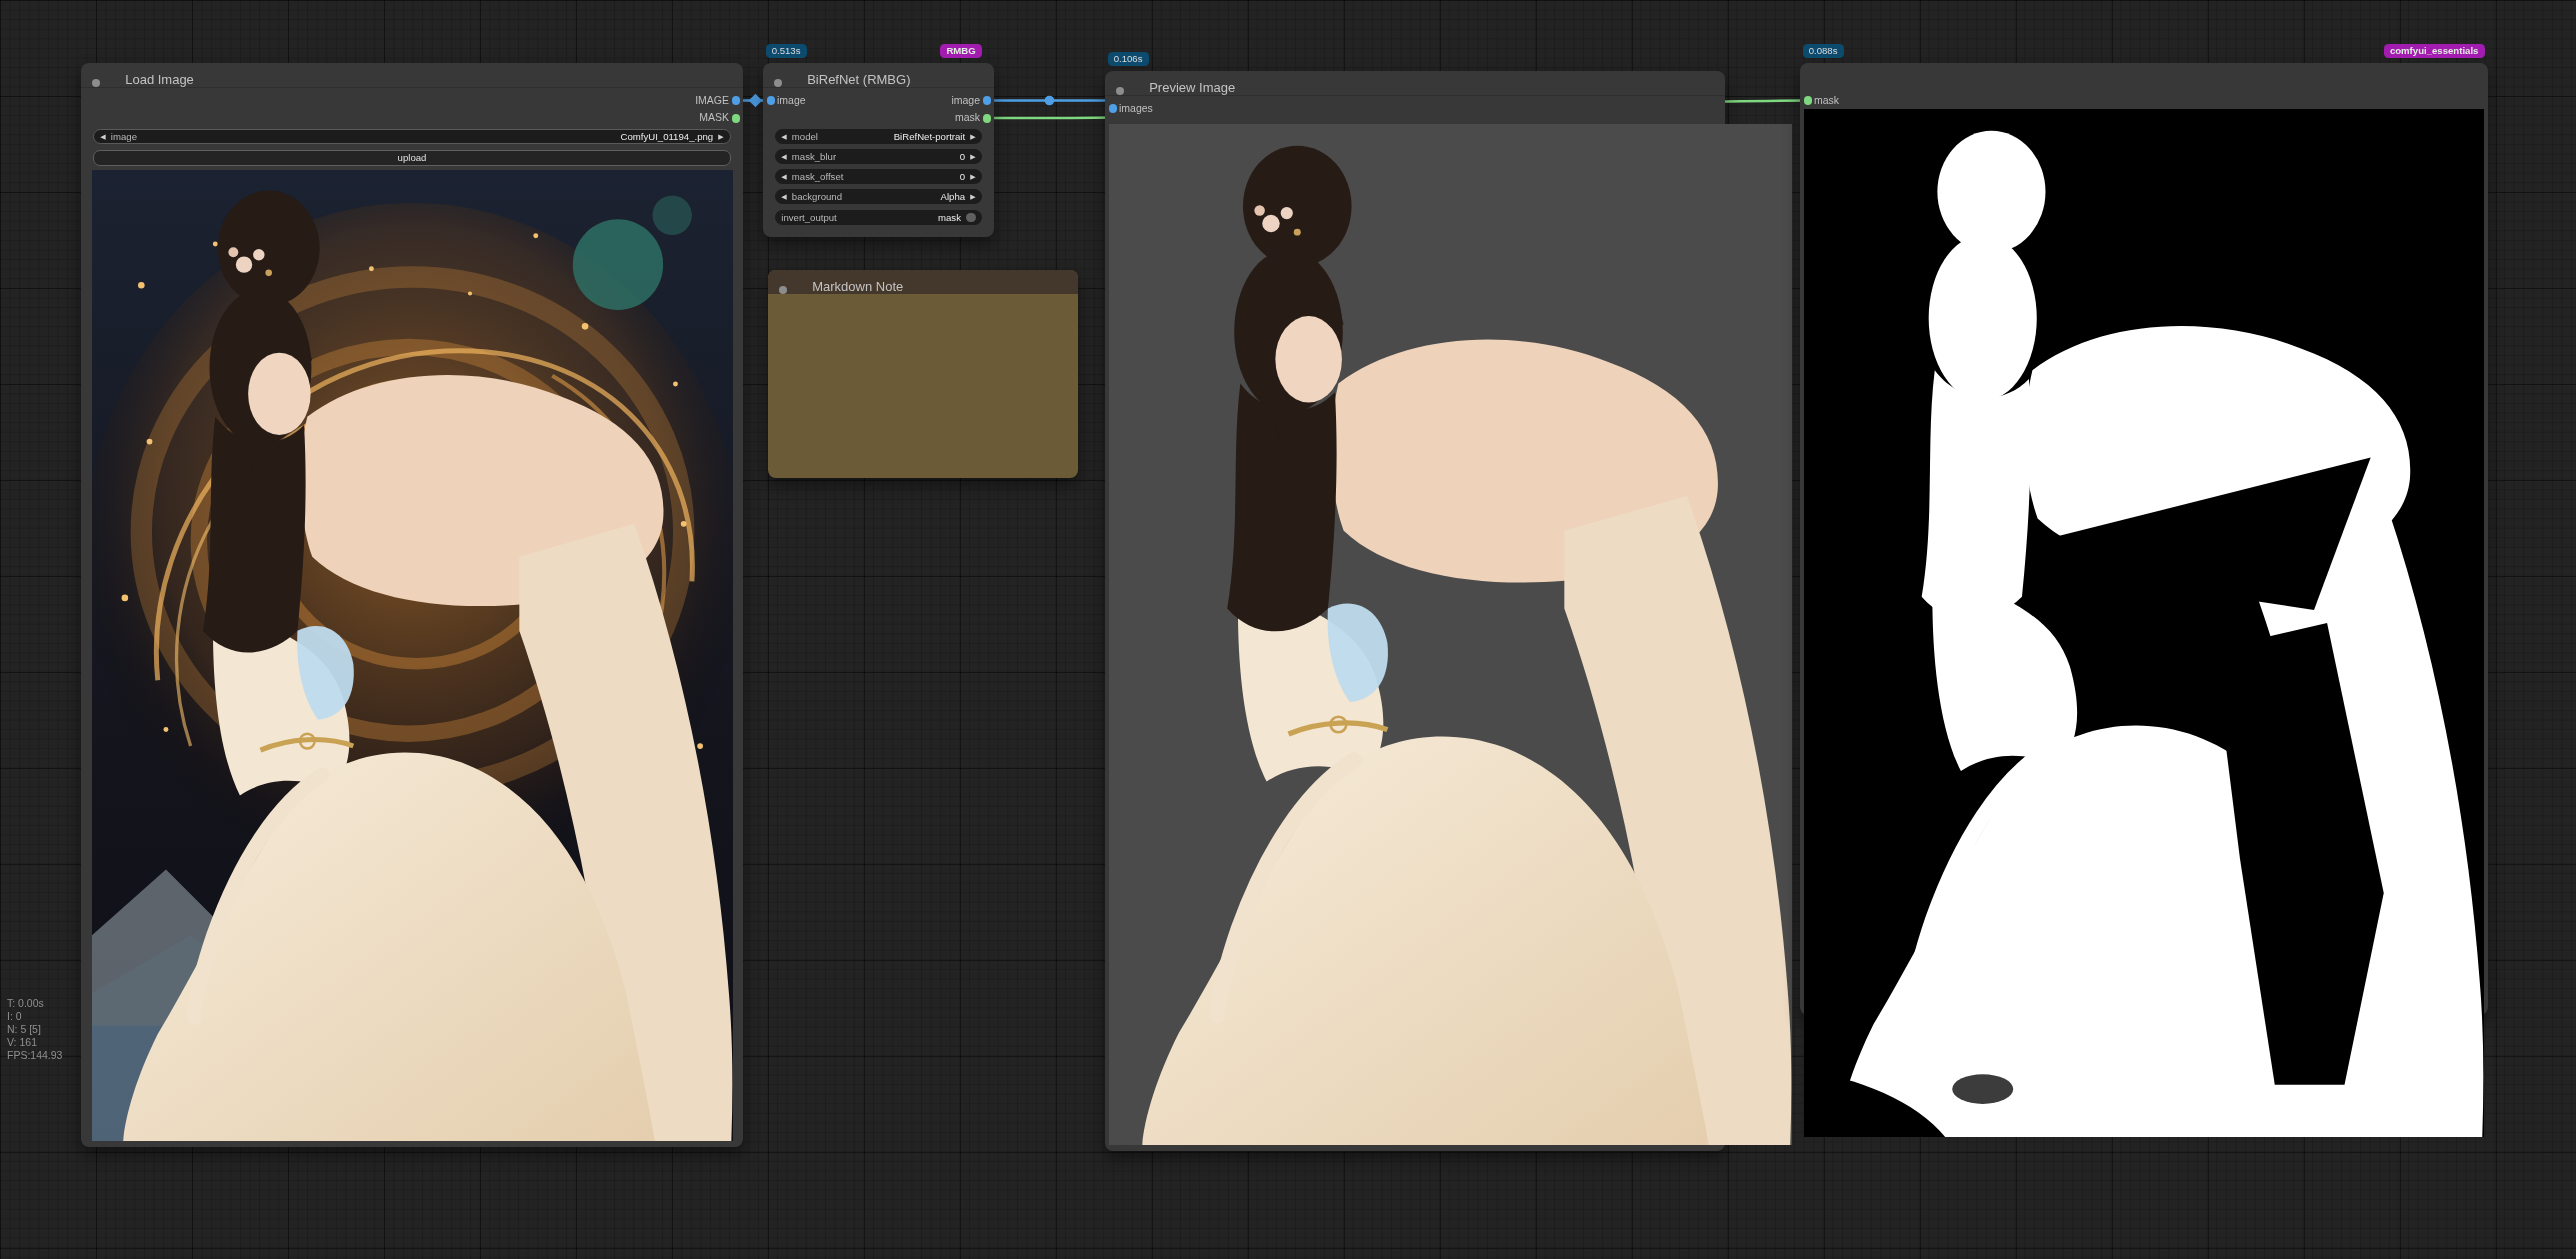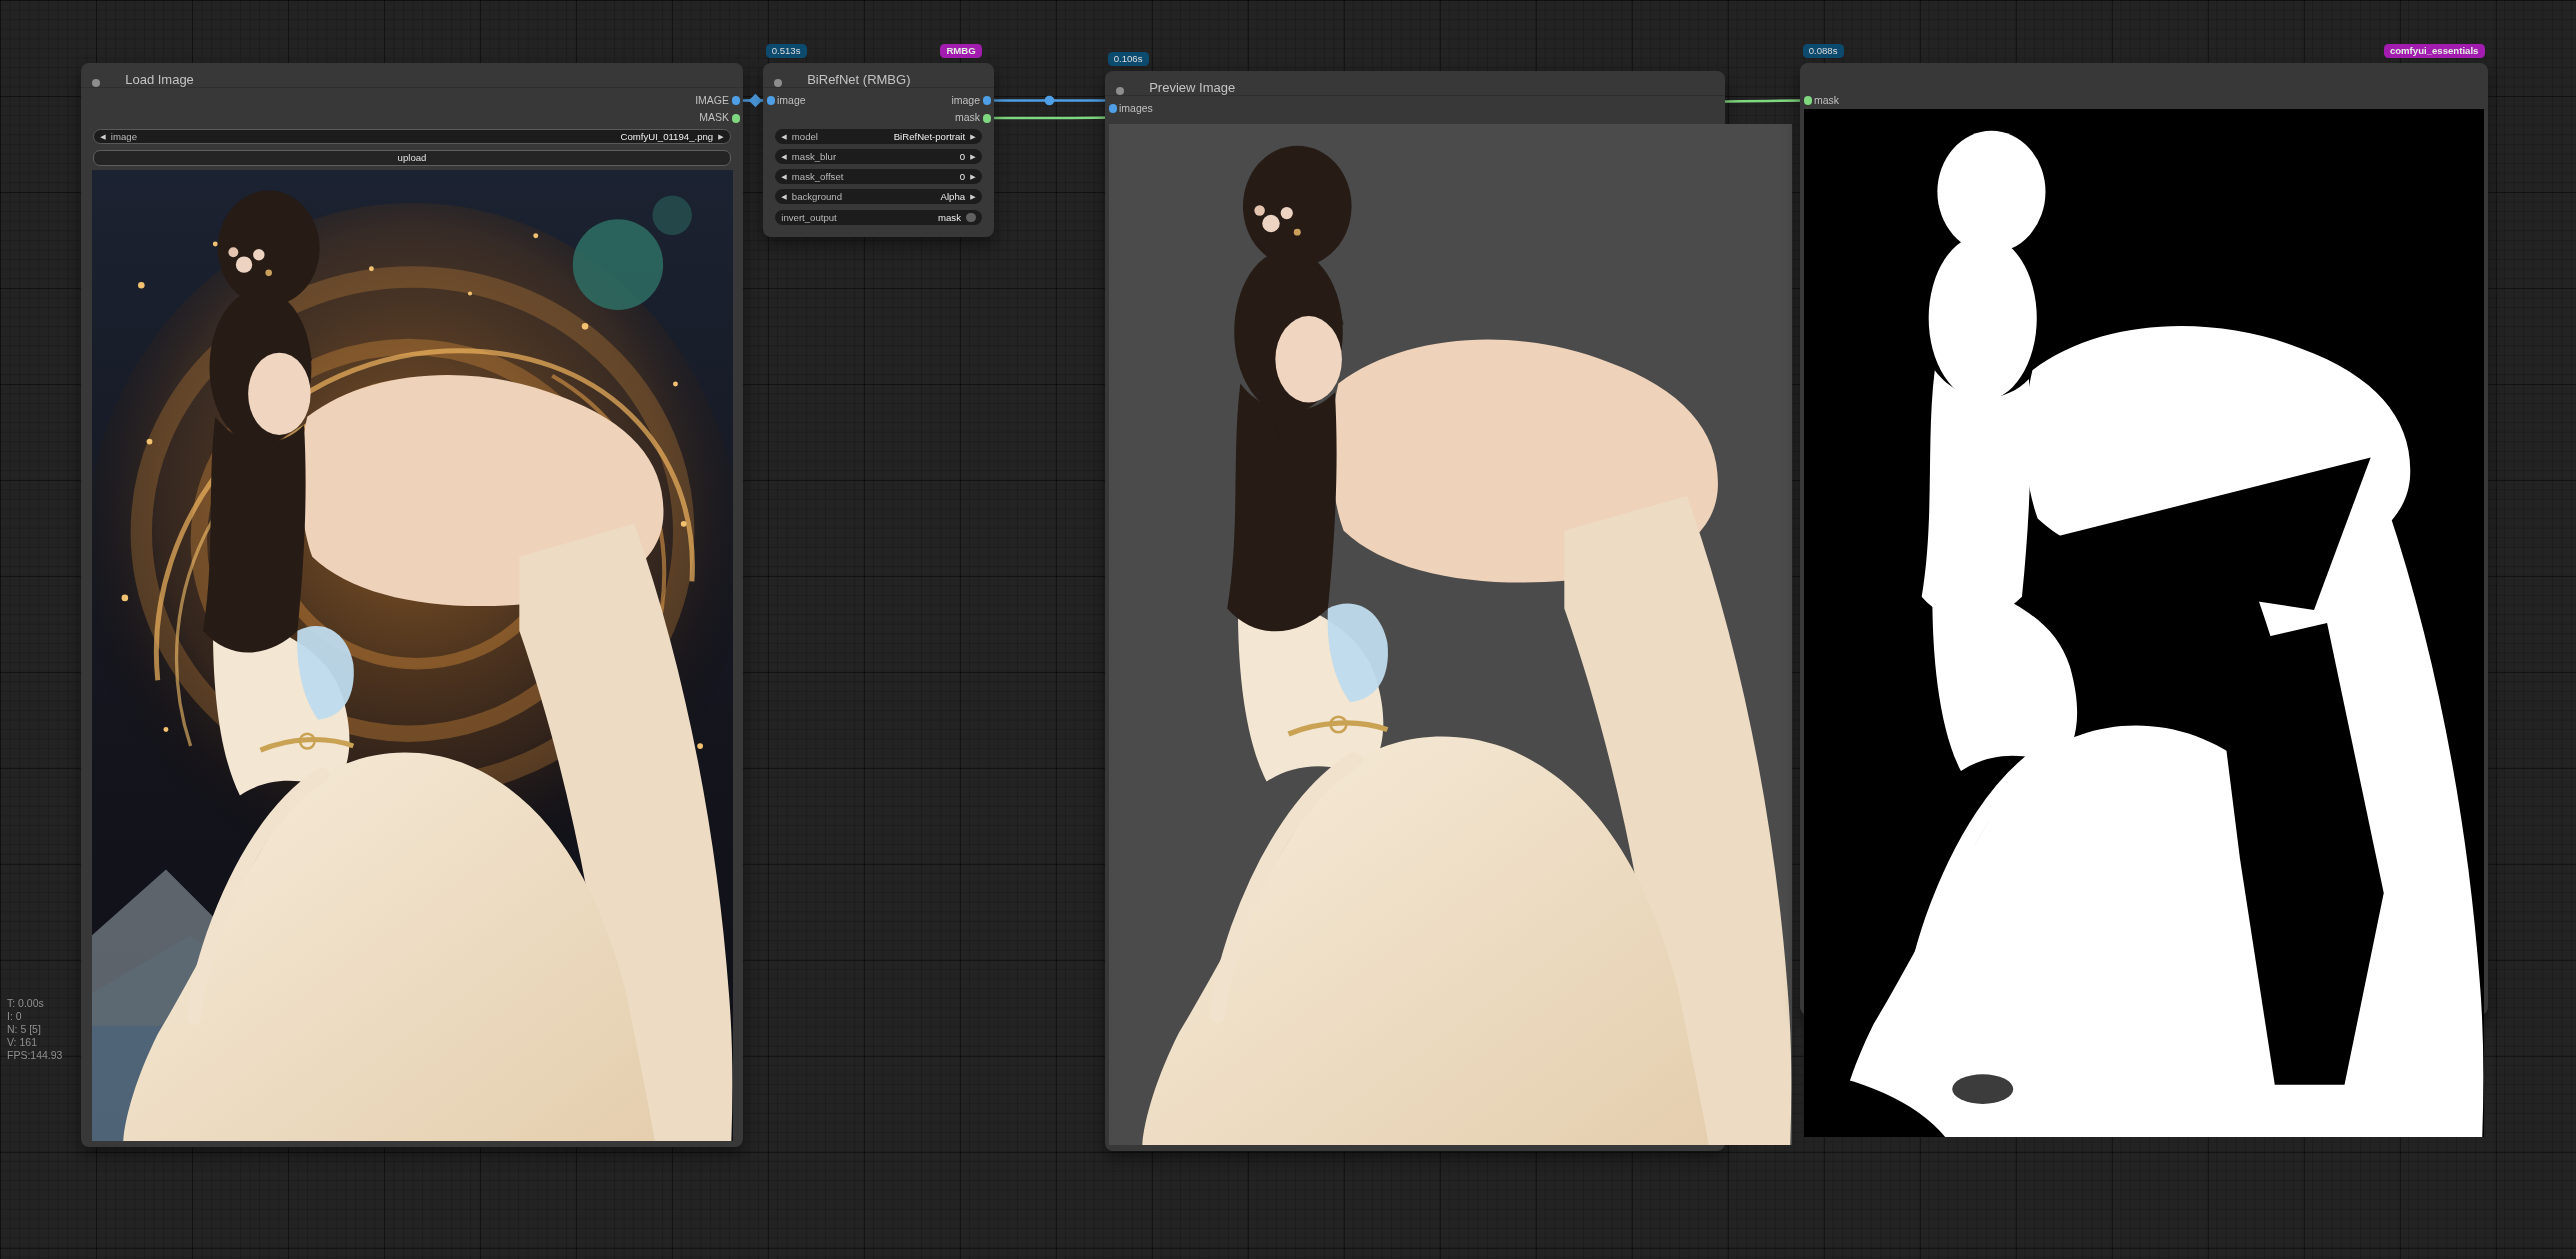--- a/index.html
+++ b/index.html
@@ -219,20 +219,27 @@
       <span class="wvalue">Alpha</span>
       <span class="warr">▶</span>
     </div>
     <div class="widget" style="top:147px">
       <span class="wlabel" style="margin-left:0">invert_output</span>
       <span class="wvalue">mask</span>
       <span class="toggle-knob"></span>
     </div>
   </div>
 
+  <div class="node" id="node-markdown" style="left:768px;top:270px;width:310px;height:208px;">
+    <div class="node-header">
+      <span class="collapse-dot"></span>
+      <span class="node-title">Markdown Note</span>
+    </div>
+    <div class="note-body"></div>
+  </div>
 
   <div class="node" id="node-preview" style="left:1105px;top:63px;width:620px;height:1080px;margin-top:8px;">
     <span class="badge time" style="left:2.6px">0.106s</span>
     <div class="node-header">
       <span class="collapse-dot"></span>
       <span class="node-title">Preview Image</span>
     </div>
     <span class="dot blue in" style="top:33px"></span>
     <span class="slot-label in" style="top:29px">images</span>
 

